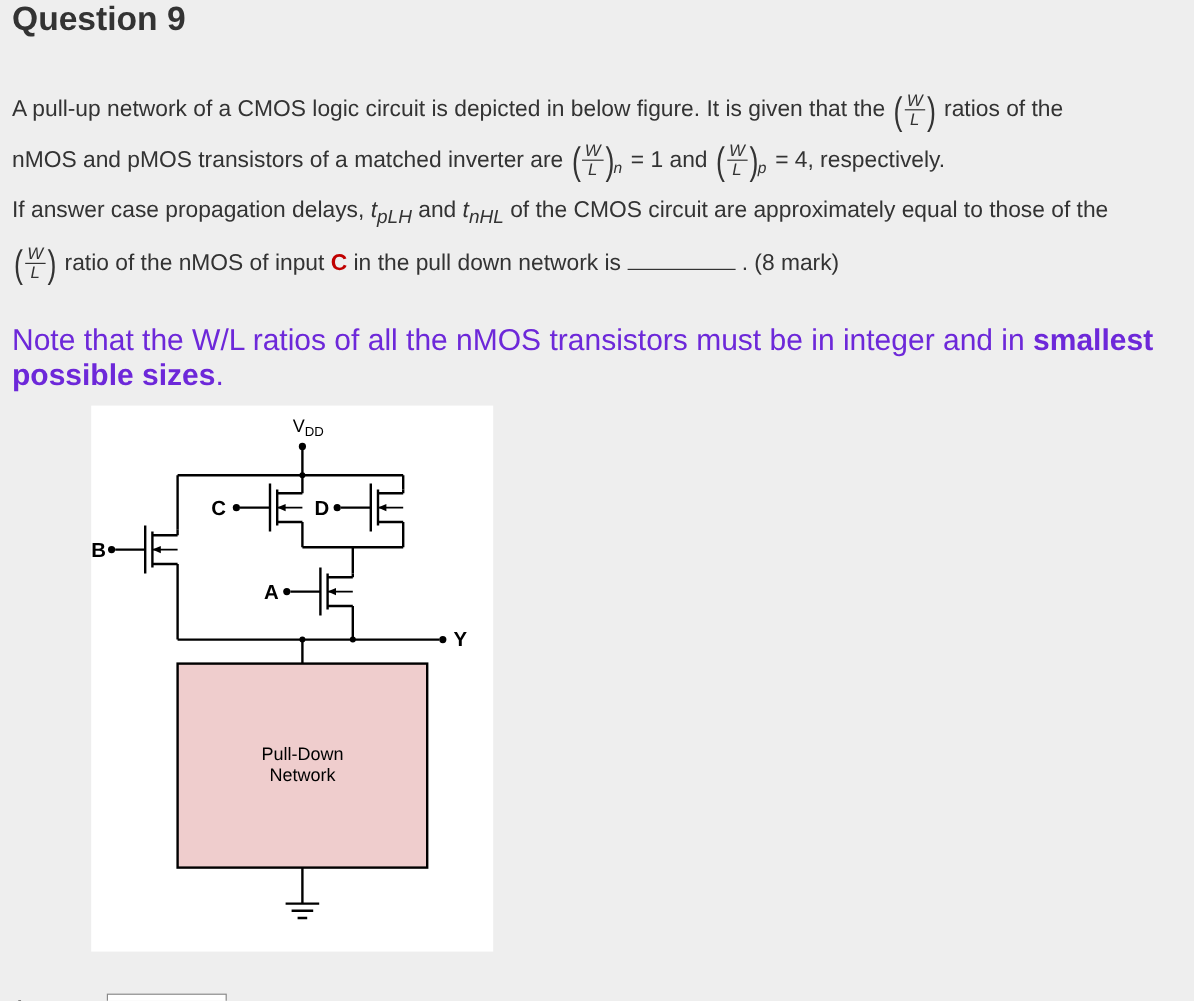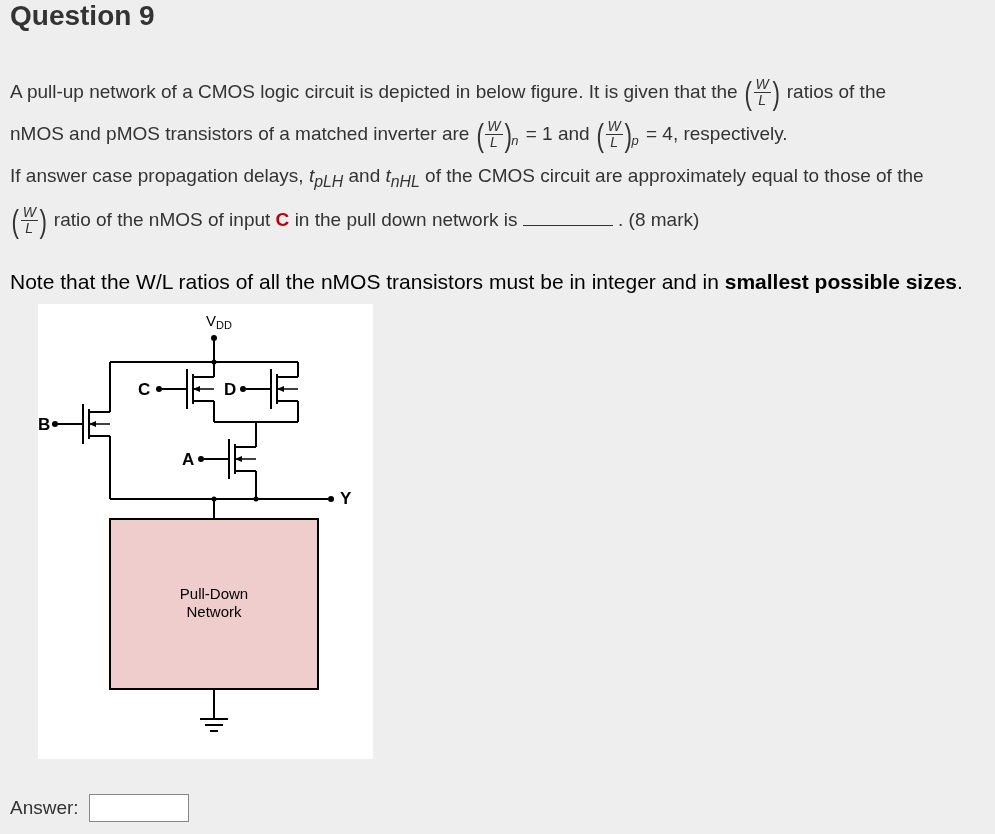--- a/index.html
+++ b/index.html
@@ -78,30 +78,30 @@
       font-weight: bold;
     }
     .blank {
       display: inline-block;
       border-bottom: 1px solid #333;
       width: 90px;
       height: 1em;
       vertical-align: baseline;
     }
     .note {
-      font-size: 21px;
-      color: #000000;
+      font-size: 25px;
+      color: #6d28d9;
       margin-top: 30px;
       margin-bottom: 7px;
     }
     .figure-container {
       background: #ffffff;
       width: 335px;
       height: 455px;
-      margin-left: 28px;
+      margin-left: 66px;
       margin-top: 10px;
       position: relative;
     }
     .figure-svg {
       width: 100%;
       height: 100%;
     }
     .answer-row {
       margin-top: 35px;
       display: flex;

